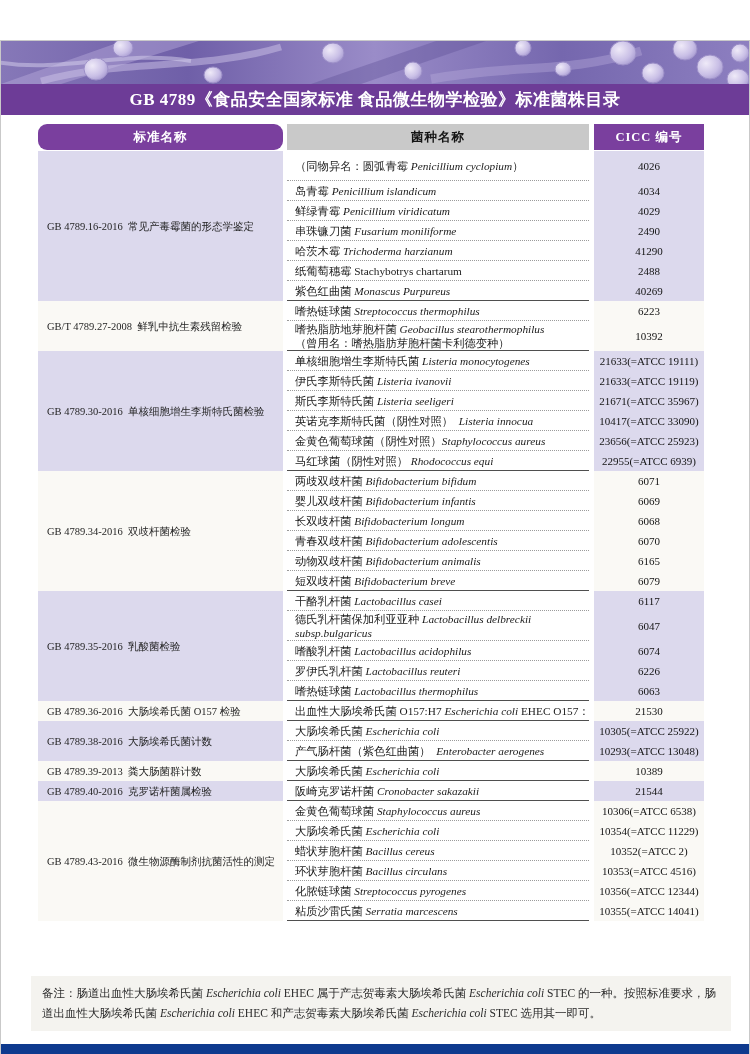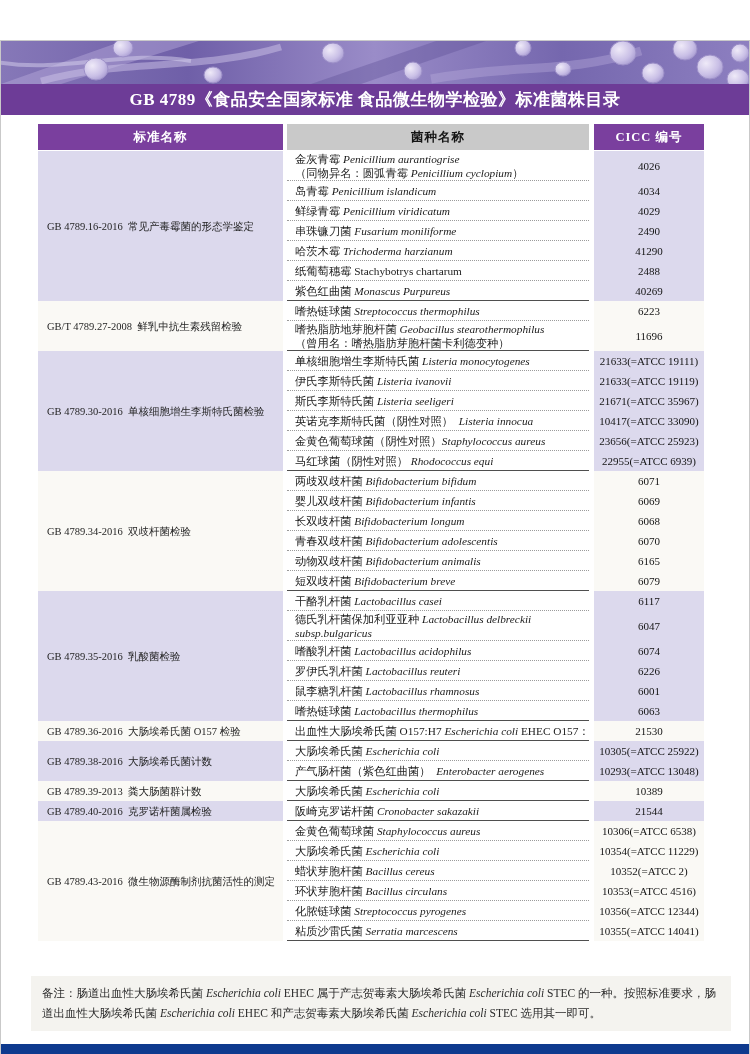--- a/index.html
+++ b/index.html
@@ -18,21 +18,21 @@
   
   .titlebar{position:absolute;left:0;top:43px;width:748px;height:31px;background:#6d3c97;
     color:#fff;display:flex;align-items:center;justify-content:center;
     font-weight:bold;font-size:17px;letter-spacing:.5px;}
 
   
   .tbl{position:absolute;left:37px;top:83px;width:666px;}
   .hdr{display:flex;height:26px;margin-bottom:1px;}
   .hc{box-sizing:border-box;display:flex;align-items:center;justify-content:center;
       font-weight:bold;font-size:12.5px;letter-spacing:1px;}
-  .hc1{width:245px;background:#7a3f9e;color:#fff;margin-right:4px;}
+  .hc1{width:245px;background:#7a3f9e;color:#fff;margin-right:4px;border-radius:9px;}
   .hc2{width:302px;background:#c9c9c9;color:#141414;margin-right:5px;}
   .hc3{width:110px;background:#7a3f9e;color:#fff;}
 
   .grp{display:flex;}
   .c1{width:270px;box-sizing:border-box;padding:2px 6px 2px 9px;display:flex;align-items:center;
       font-size:10.5px;color:#1f1f1f;margin-right:4px;white-space:pre-wrap;line-height:13px;}
   .shaded{background:#dcd9ed;}
   .plain{background:#faf9f5;text-align:center;}
   .rows{display:flex;flex-direction:column;width:417px;}
   .srow{display:flex;height:20px;}
@@ -106,21 +106,20 @@
       <div class="hc hc1">标准名称</div>
       <div class="hc hc2">菌种名称</div>
       <div class="hc hc3">CICC 编号</div>
     </div>
     <div>
         <div class="grp">
           <div class="c1 shaded">GB 4789.16-2016  常见产毒霉菌的形态学鉴定</div>
           <div class="rows">
             <div class="srow tall">
               <div class="name">
-                <div class="nline"><span>金灰青霉 </span><span class="lat">Penicillium aurantiogrise</span></div>
                 <div class="nline"><span>（同物异名：圆弧青霉 </span><span class="lat">Penicillium cyclopium</span><span>）</span></div>
               </div>
               <div class="cicc shaded">4026</div>
             </div>
             <div class="srow">
               <div class="name">
                 <div class="nline"><span>岛青霉 </span><span class="lat">Penicillium islandicum</span></div>
               </div>
               <div class="cicc shaded">4034</div>
             </div>
@@ -163,21 +162,21 @@
               <div class="name">
                 <div class="nline"><span>嗜热链球菌 </span><span class="lat">Streptococcus thermophilus</span></div>
               </div>
               <div class="cicc plain">6223</div>
             </div>
             <div class="srow tall">
               <div class="name">
                 <div class="nline"><span>嗜热脂肪地芽胞杆菌 </span><span class="lat">Geobacillus stearothermophilus</span></div>
                 <div class="nline"><span>（曾用名：嗜热脂肪芽胞杆菌卡利德变种）</span></div>
               </div>
-              <div class="cicc plain">11696</div>
+              <div class="cicc plain">10392</div>
             </div>
           </div>
         </div>
         <div class="grp">
           <div class="c1 shaded">GB 4789.30-2016  单核细胞增生李斯特氏菌检验</div>
           <div class="rows">
             <div class="srow">
               <div class="name">
                 <div class="nline"><span>单核细胞增生李斯特氏菌 </span><span class="lat">Listeria monocytogenes</span></div>
               </div>
@@ -279,26 +278,20 @@
               <div class="cicc shaded">6074</div>
             </div>
             <div class="srow">
               <div class="name">
                 <div class="nline"><span>罗伊氏乳杆菌 </span><span class="lat">Lactobacillus reuteri</span></div>
               </div>
               <div class="cicc shaded">6226</div>
             </div>
             <div class="srow">
               <div class="name">
-                <div class="nline"><span>鼠李糖乳杆菌 </span><span class="lat">Lactobacillus rhamnosus</span></div>
-              </div>
-              <div class="cicc shaded">6001</div>
-            </div>
-            <div class="srow">
-              <div class="name">
                 <div class="nline"><span>嗜热链球菌 </span><span class="lat">Lactobacillus thermophilus</span></div>
               </div>
               <div class="cicc shaded">6063</div>
             </div>
           </div>
         </div>
         <div class="grp">
           <div class="c1 plain">GB 4789.36-2016  大肠埃希氏菌 O157 检验</div>
           <div class="rows">
             <div class="srow">

